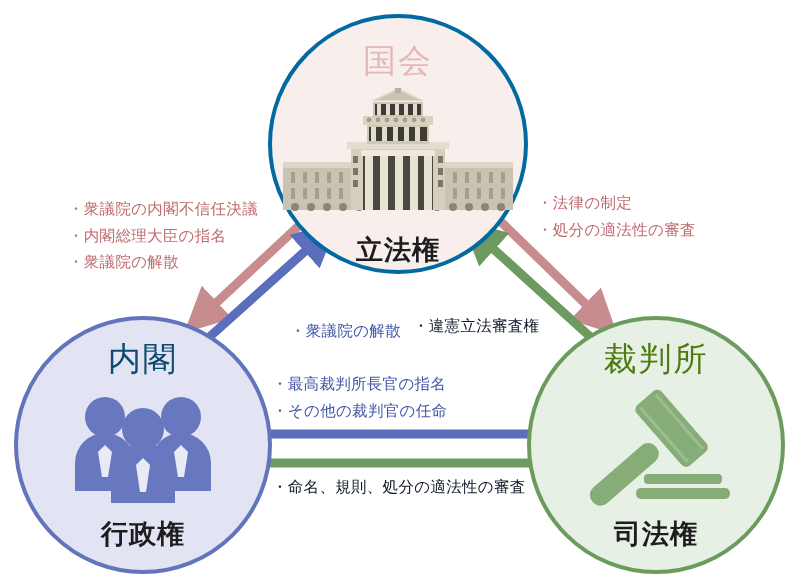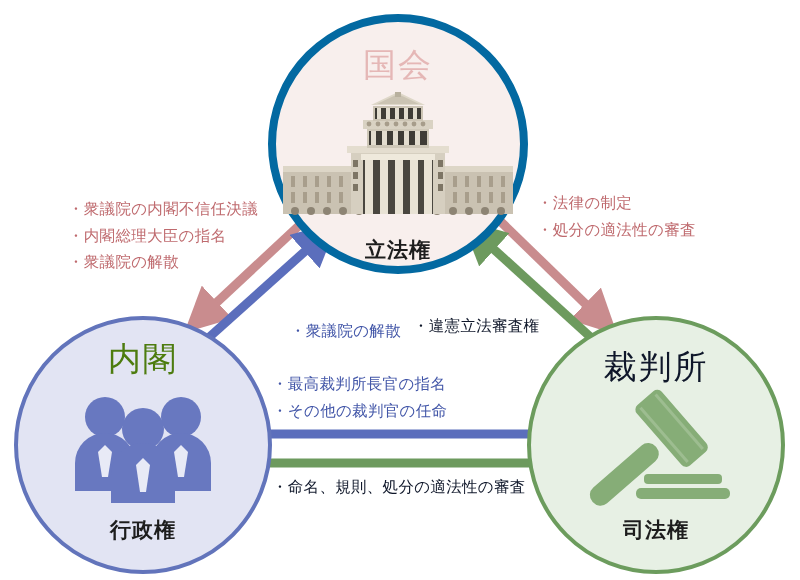--- a/index.html
+++ b/index.html
@@ -28,21 +28,21 @@
     position: absolute;
     border-radius: 50%;
     box-sizing: border-box;
   }
   #circle-kokkai {
     left: 268px;
     top: 14px;
     width: 260px;
     height: 260px;
     background: #f8efed;
-    border: 8px solid #0369a1;
+    border: 4px solid #0369a1;
   }
   #circle-naikaku {
     left: 14px;
     top: 316px;
     width: 258px;
     height: 258px;
     background: #e2e4f3;
     border: 4px solid #6274bb;
   }
   #circle-saibansho {
@@ -56,27 +56,27 @@
   .node-title {
     position: absolute;
     width: 100%;
     text-align: center;
     font-size: 33px;
     font-weight: 500;
     letter-spacing: 2px;
     line-height: 1;
   }
   #title-kokkai { top: 26px; color: #e5b7b6; }
-  #title-naikaku { top: 22px; color: #4d7c0f; }
-  #title-saibansho { top: 22px; color: #0f172a; margin-top: 8px; }
+  #title-naikaku { top: 22px; color: #0c4a6e; }
+  #title-saibansho { top: 22px; color: #4d7c0f; }
   .node-power {
     position: absolute;
     width: 100%;
     text-align: center;
-    font-size: 21px;
+    font-size: 27px;
     font-weight: 600;
     color: #1d1d1d;
     letter-spacing: 1px;
     line-height: 1;
   }
   #power-kokkai { top: 218px; }
   #power-naikaku { top: 200px; }
   #power-saibansho { top: 200px; }
   .icon-holder {
     position: absolute;

